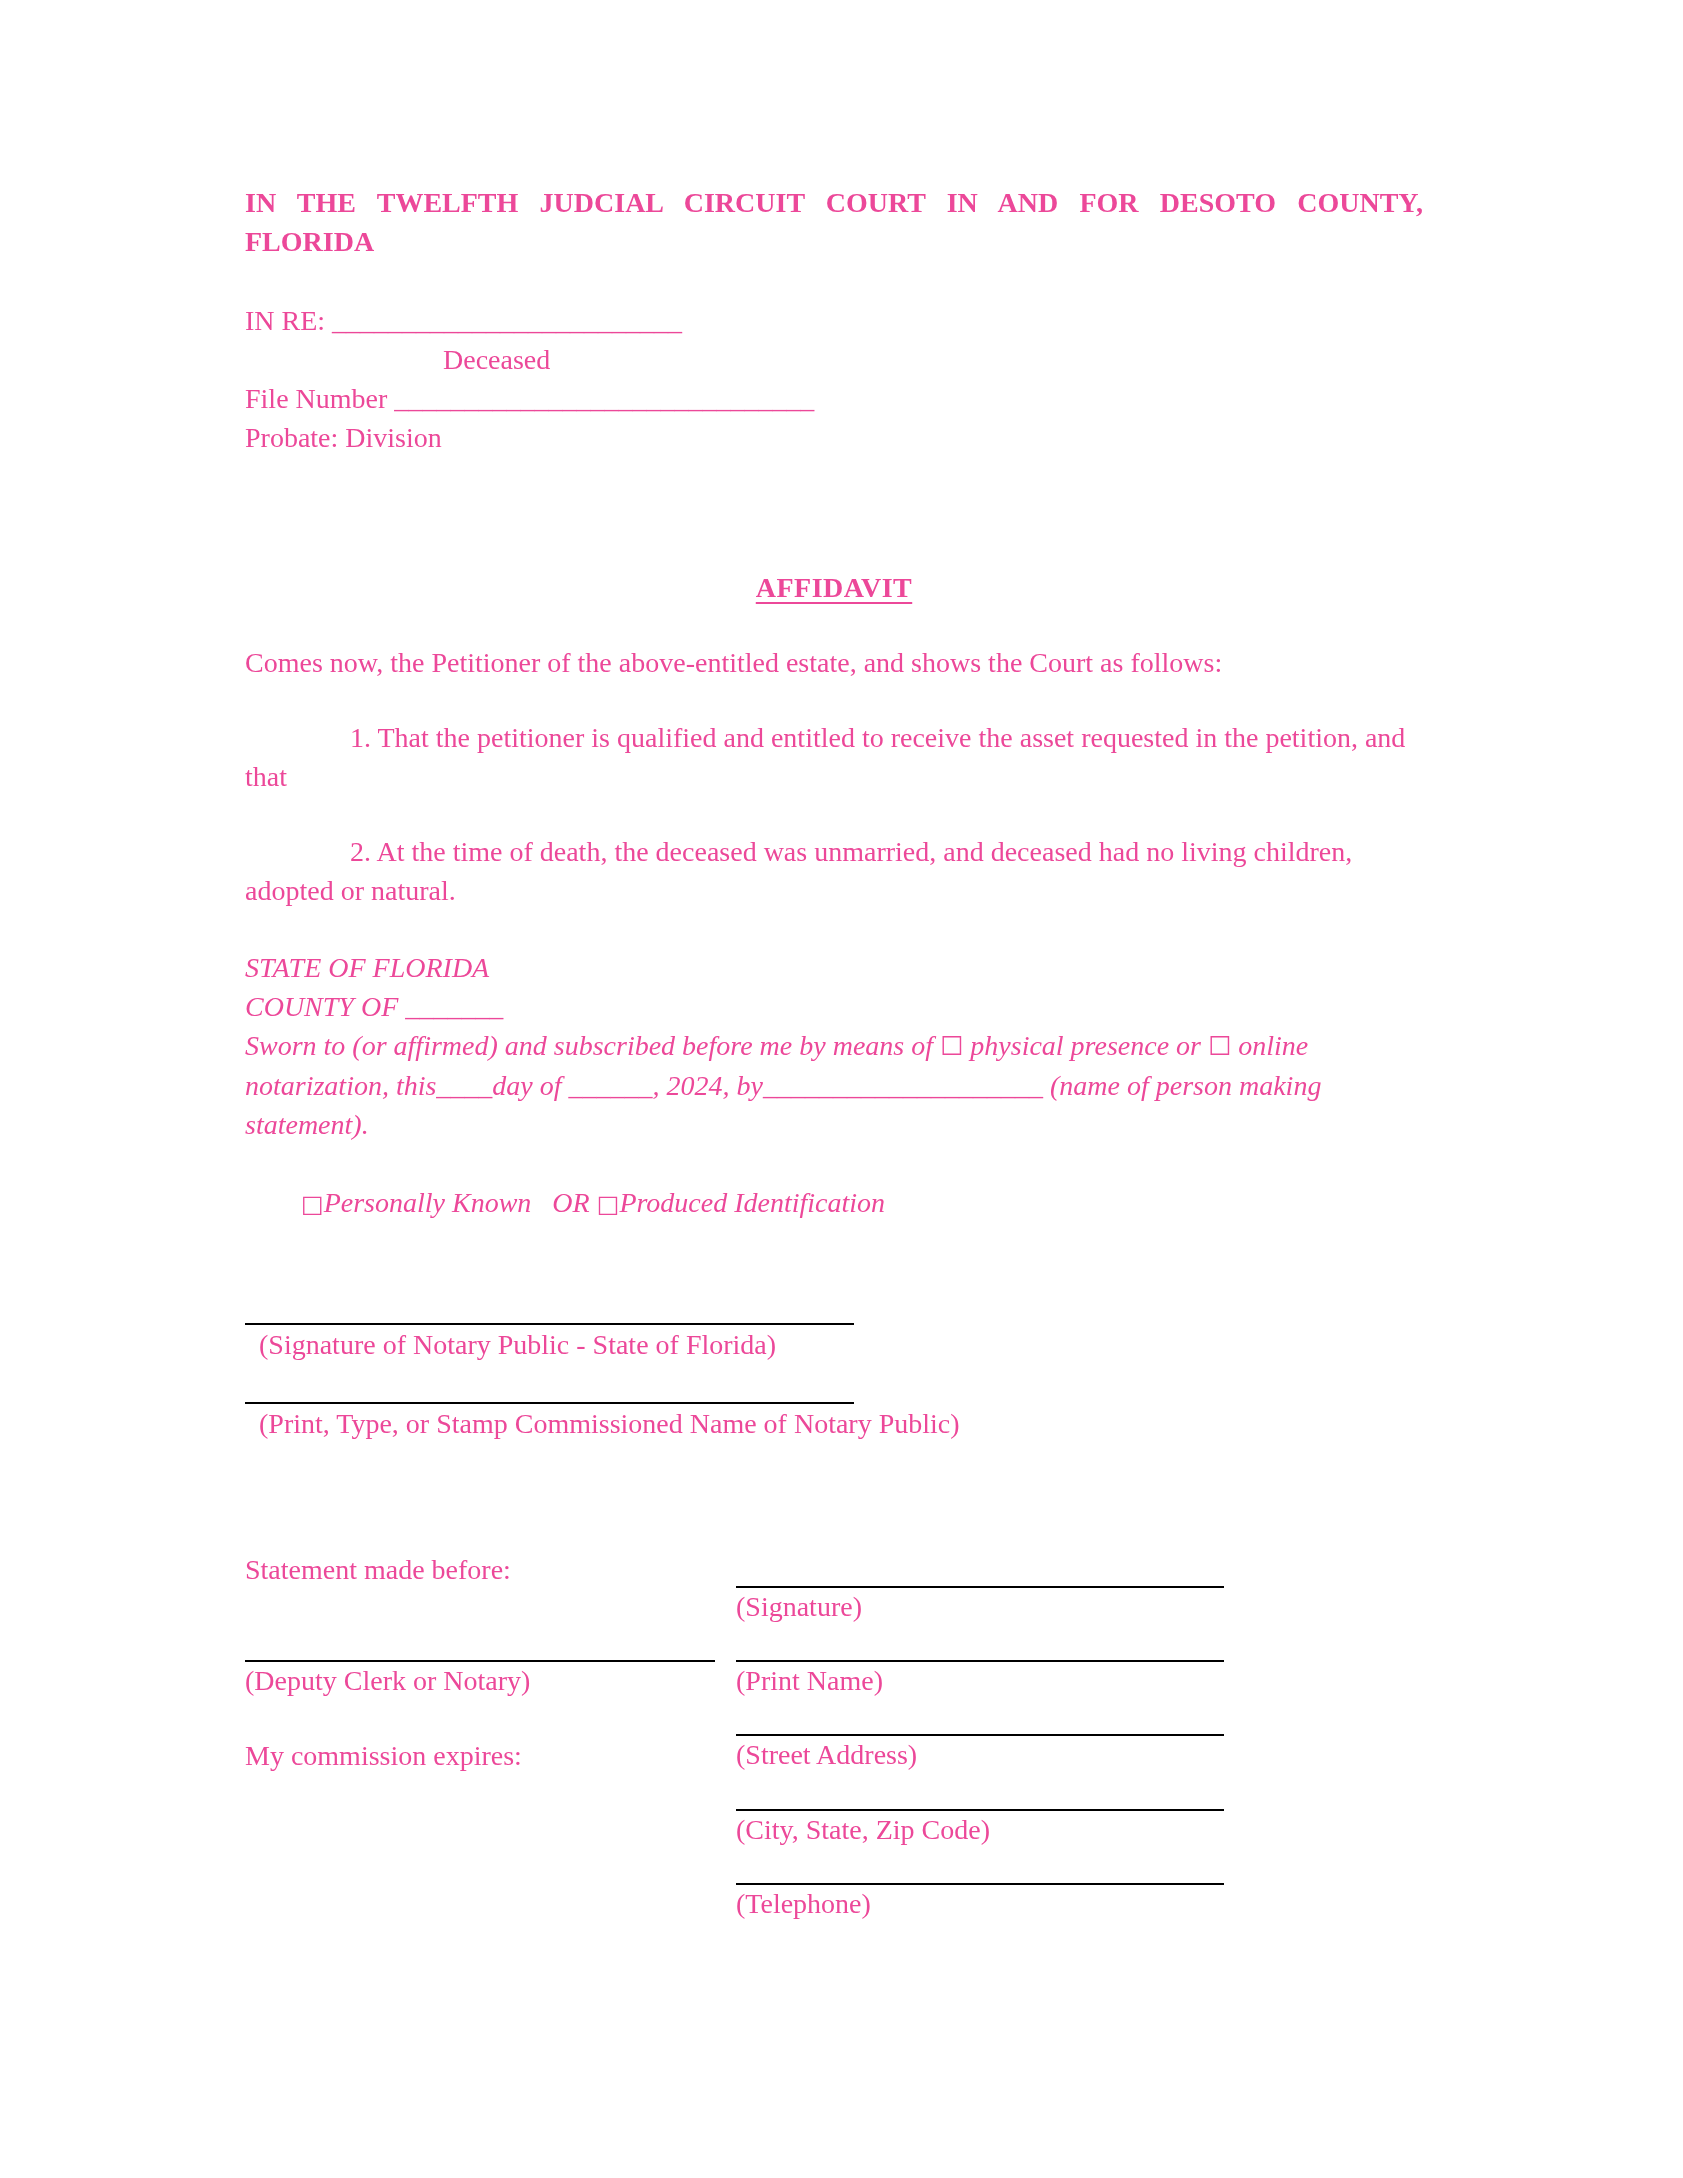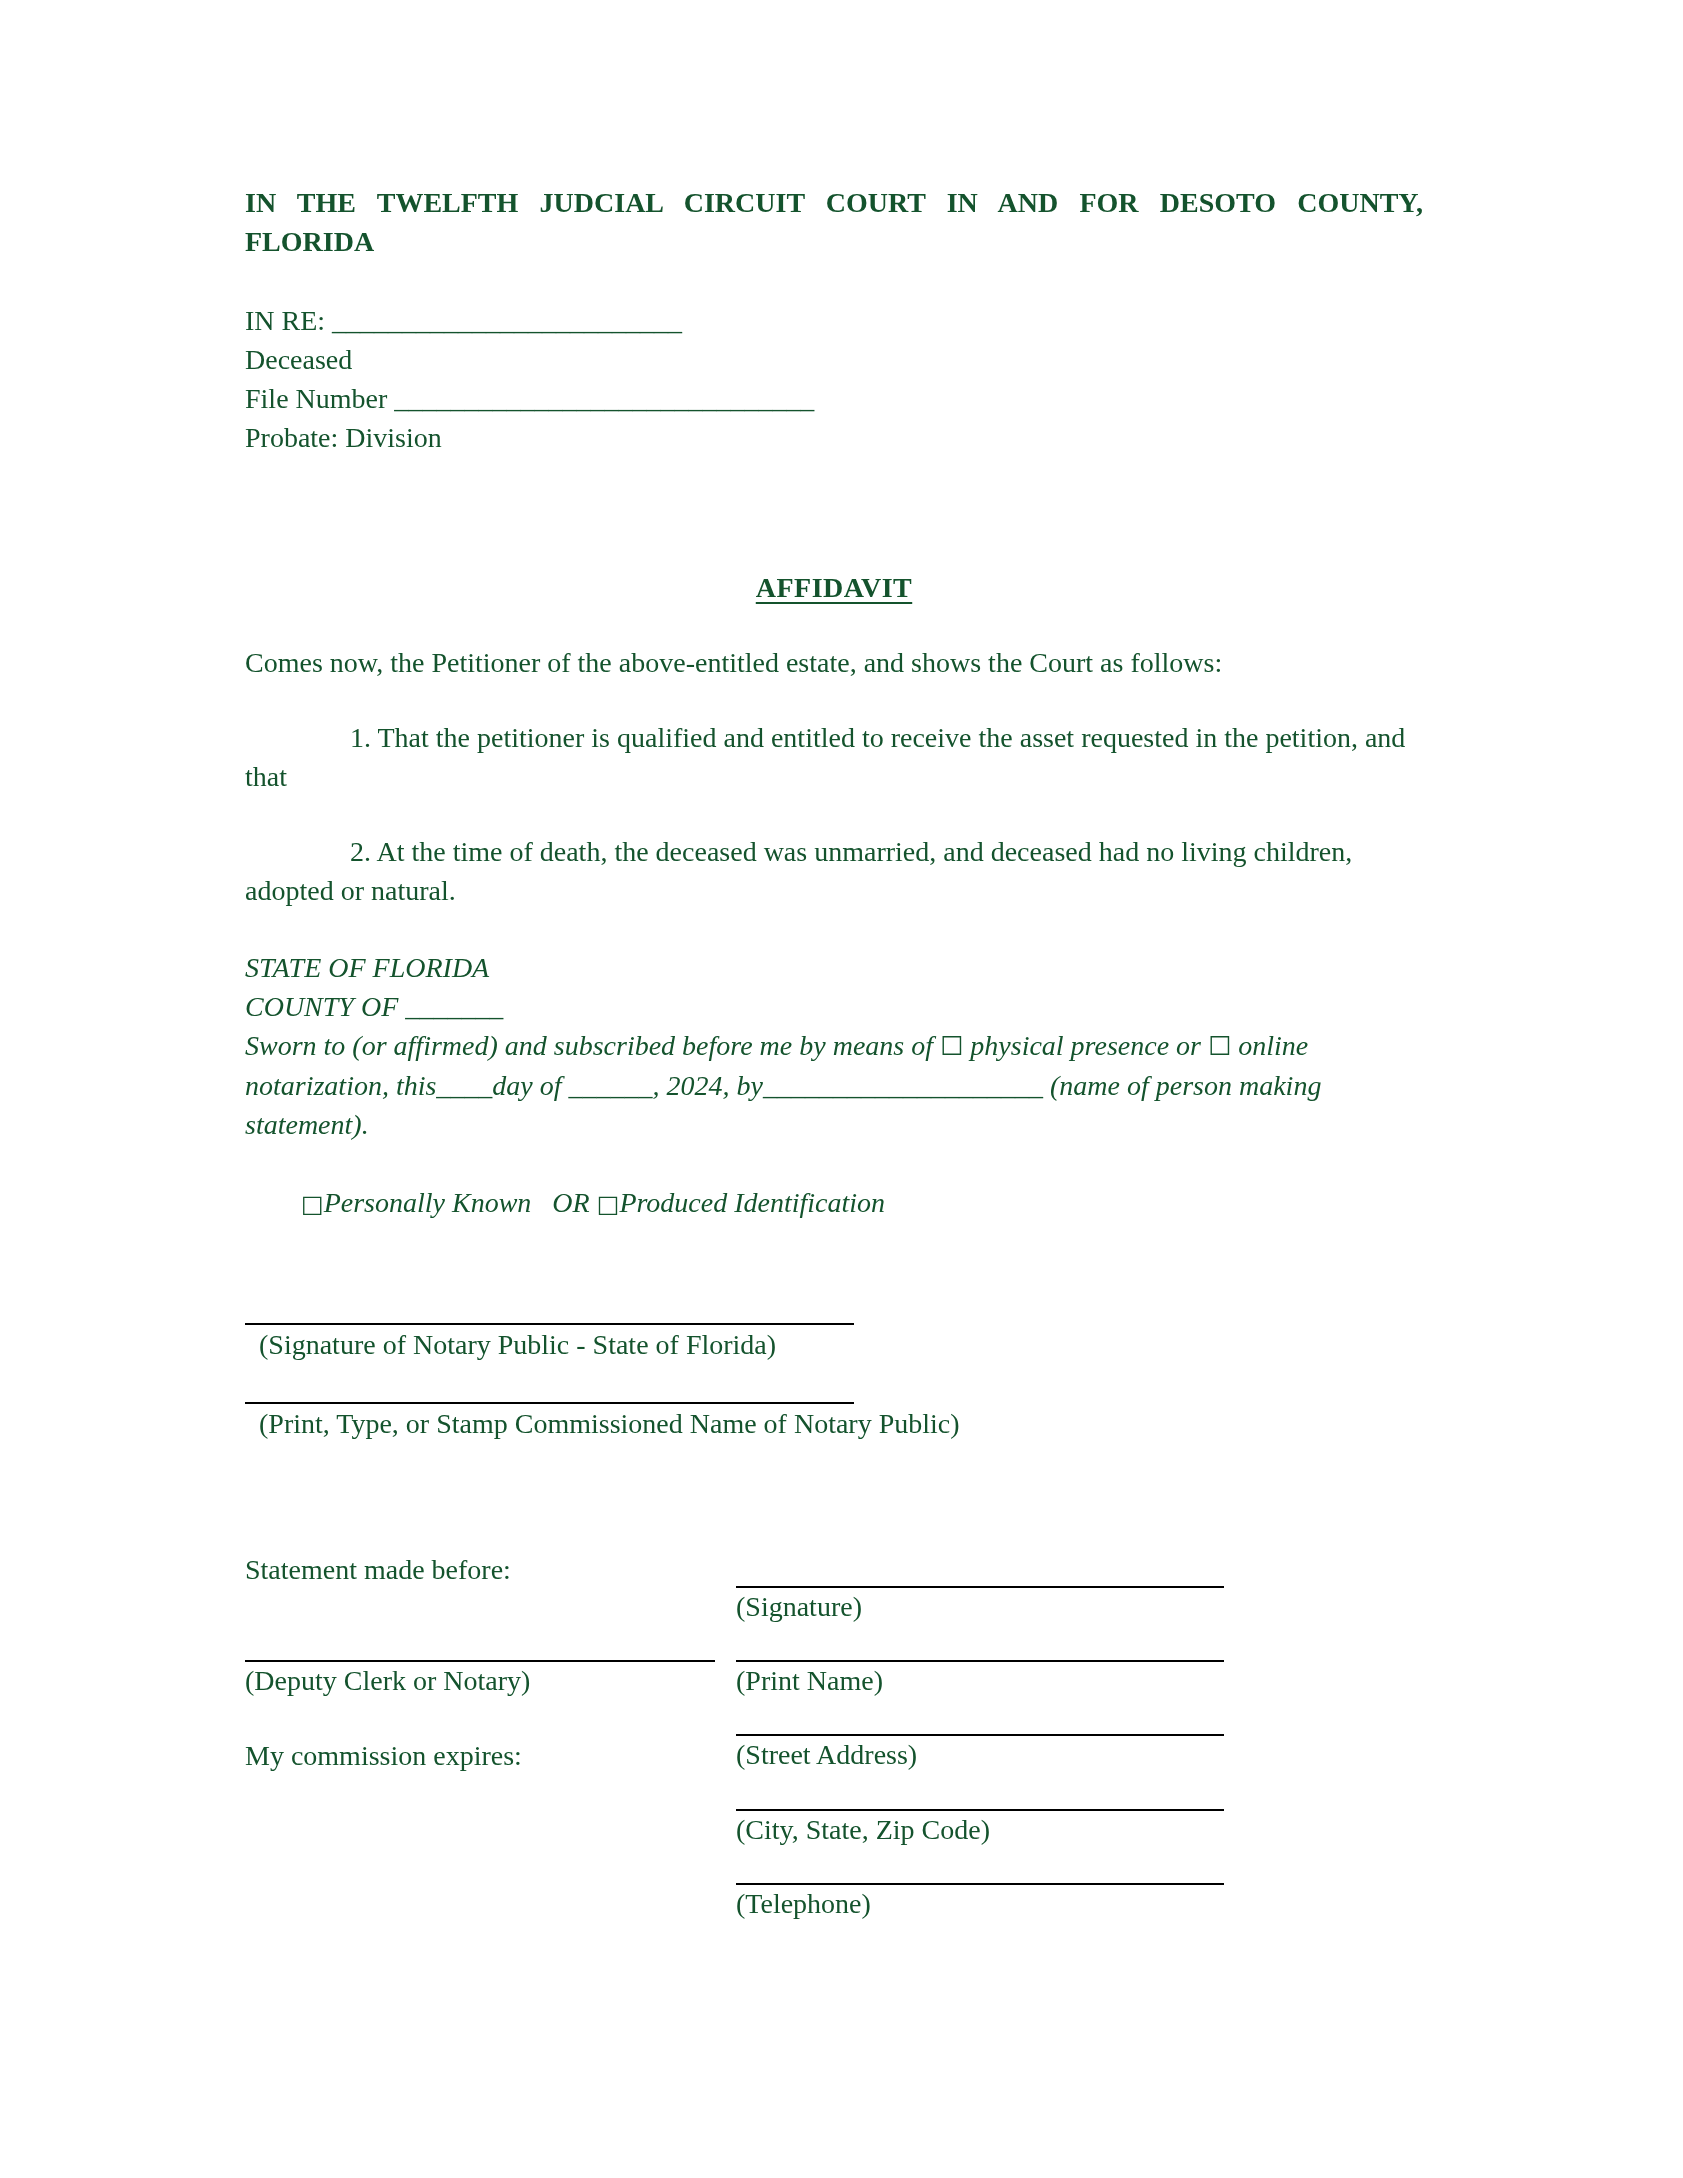--- a/index.html
+++ b/index.html
@@ -5,40 +5,40 @@
   * { margin:0; padding:0; box-sizing:border-box; }
   html,body { background:#ffffff; }
   .page {
     position:relative;
     width:1330px;
     height:2178px;
     background:#ffffff;
     font-family:"Liberation Serif", serif;
     font-size:28px;
     line-height:39px;
-    color:#14532d;
+    color:#ec4899;
   }
   .content {
     position:absolute;
     left:245px;
     top:183px;
     width:1178px;
   }
   .court-title { font-weight:bold; }
   .court-title .line1 {
     display:block;
     text-align:justify;
     text-align-last:justify;
   }
   .court-title .line2 { display:block; }
 
   .caption-row { display:flex; margin-top:40px;flex-direction:column; }
   .caption-left { width:589px; }
   .caption-right { flex:1; }
-  .deceased { }
+  .deceased { margin-left:198px; }
 
   .doc-title {
     margin-top:111px;
     text-align:center;
     font-weight:bold;
     text-decoration:underline;
     text-decoration-thickness:2px;
     text-underline-offset:5px;
     letter-spacing:0.5px;
   }

